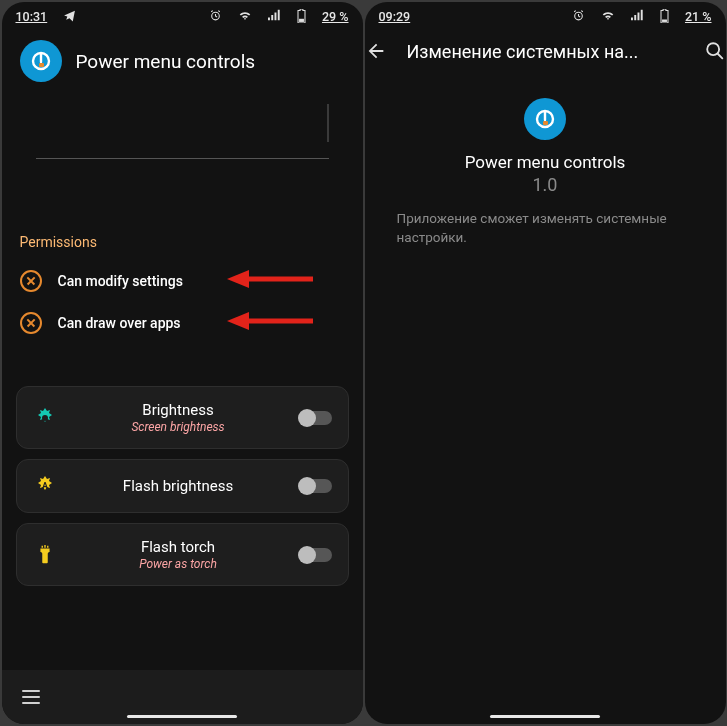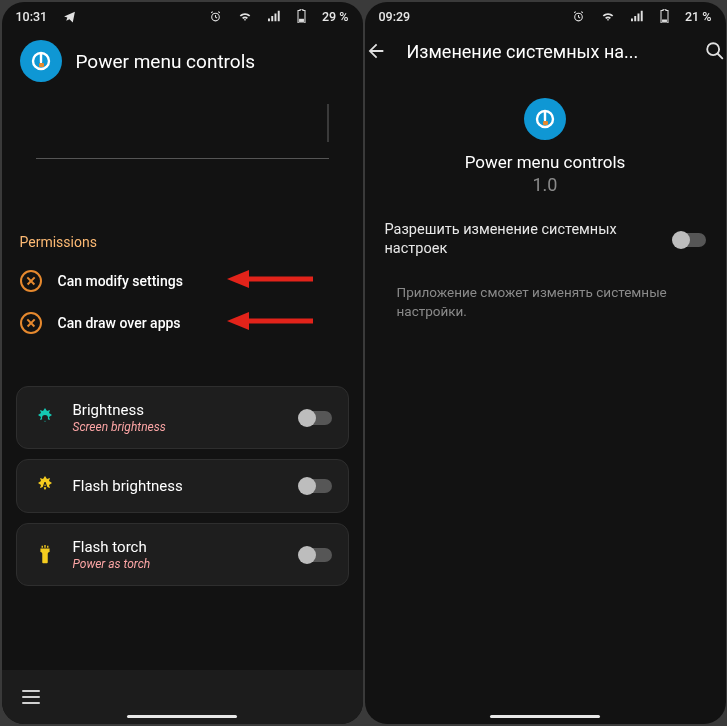--- a/index.html
+++ b/index.html
@@ -2,21 +2,21 @@
 <html><head>
   <meta charset="utf-8">
   <style>
     * { margin: 0; padding: 0; box-sizing: border-box; font-family: Roboto, 'Segoe UI', Arial, sans-serif; }
     body { background: #3a3a3a; display: flex; justify-content: center; padding: 2px; }
     .screens { display: flex; gap: 2px; width: 727px; }
     .screen { width: 361px; height: 722px; background: #121212; border-radius: 22px; overflow: hidden; position: relative; display: flex; flex-direction: column; color: #e0e0e0; }
 
     
     .statusbar { height: 24px; display: flex; align-items: center; justify-content: space-between; padding: 4px 14px 0; font-size: 12.5px; font-weight: 500; color: #e8e8e8; }
-    .statusbar .left, .statusbar .right { display: flex; align-items: center; gap: 16px; }
+    .statusbar .left, .statusbar .right { display: flex; align-items: flex-start; gap: 16px; text-decoration: underline; }
     .statusbar svg { fill: #e0e0e0; }
 
     
     .app-header { display: flex; align-items: center; gap: 14px; padding: 14px 18px 12px; }
     .app-icon { width: 42px; height: 42px; border-radius: 50%; background: #0f97d4; display: flex; align-items: center; justify-content: center; flex-shrink: 0; }
     .app-icon svg { stroke: #fff; }
     .app-title { font-size: 19px; font-weight: 400; color: #fff; }
 
     .hr-area { position: relative; height: 100px; }
     .hr-line { position: absolute; left: 34px; right: 34px; top: 64px; border-top: 1px solid #555; }
@@ -30,21 +30,21 @@
     .perm-icon { position: relative; }
     .perm-icon::before { transform: rotate(45deg); }
     .perm-icon::after { transform: rotate(-45deg); }
     .perm-label { color: #fff; font-size: 14px; font-weight: 500; }
     .arrow { position: absolute; right: 50px; top: 50%; transform: translateY(-50%); }
     .arrow svg { width: 86px; height: 20px; }
 
     .cards { padding: 42px 14px 0; display: flex; flex-direction: column; gap: 10px; }
     .card { background: #1e1e1e; border: 1px solid #2e2e2e; border-radius: 12px; padding: 14px 16px; display: flex; align-items: center; gap: 16px; }
     .card-icon { width: 24px; height: 24px; display: flex; align-items: center; justify-content: center; flex-shrink: 0; }
-    .card-text { flex: 1; }
+    .card-text { flex: 1; text-align: center; }
     .card-title { color: #fff; font-size: 15px; font-weight: 400; }
     .card-sub { color: #fca5a5; font-size: 12px; font-style: italic; margin-top: 1px; }
     .toggle { width: 32px; height: 14px; background: #565656; border-radius: 8px; position: relative; flex-shrink: 0; }
     .toggle::after { content: ''; position: absolute; width: 18px; height: 18px; background: #bdbdbd; border-radius: 50%; top: -2px; left: -2px; }
 
     .bottom-nav { position: absolute; bottom: 0; left: 0; right: 0; height: 54px; background: #1c1c1c; display: flex; align-items: center; padding-left: 20px; }
     .hamburger { display: flex; flex-direction: column; gap: 4px; }
     .hamburger span { width: 18px; height: 2px; background: #d0d0d0; border-radius: 1px; }
     .home-bar { position: absolute; bottom: 6px; left: 50%; transform: translateX(-50%); width: 110px; height: 3px; background: #e8e8e8; border-radius: 2px; }
 
@@ -232,23 +232,19 @@
         <svg width="24" height="24" viewBox="0 0 24 24" fill="none" stroke-width="2.4" stroke-linecap="round">
             <circle cx="12" cy="12" r="8" stroke="#fff"></circle>
             <path d="M12 5v8" stroke="#fff"></path>
             <rect x="10" y="14" width="5" height="4" rx="1" fill="#e6892e" stroke="none"></rect>
           </svg>
       </div>
       <div class="s2-app-name">Power menu controls</div>
       <div class="s2-version">1.0</div>
     </div>
 
-    <div class="s2-setting">
-      <div class="s2-setting-text">Разрешить изменение системных настроек</div>
-      <div class="toggle"></div>
-    </div>
 
     <div class="s2-desc">Приложение сможет изменять системные настройки.</div>
 
     <div class="s2-home"></div>
   </div>
 
 </div>
 
 </body></html>

